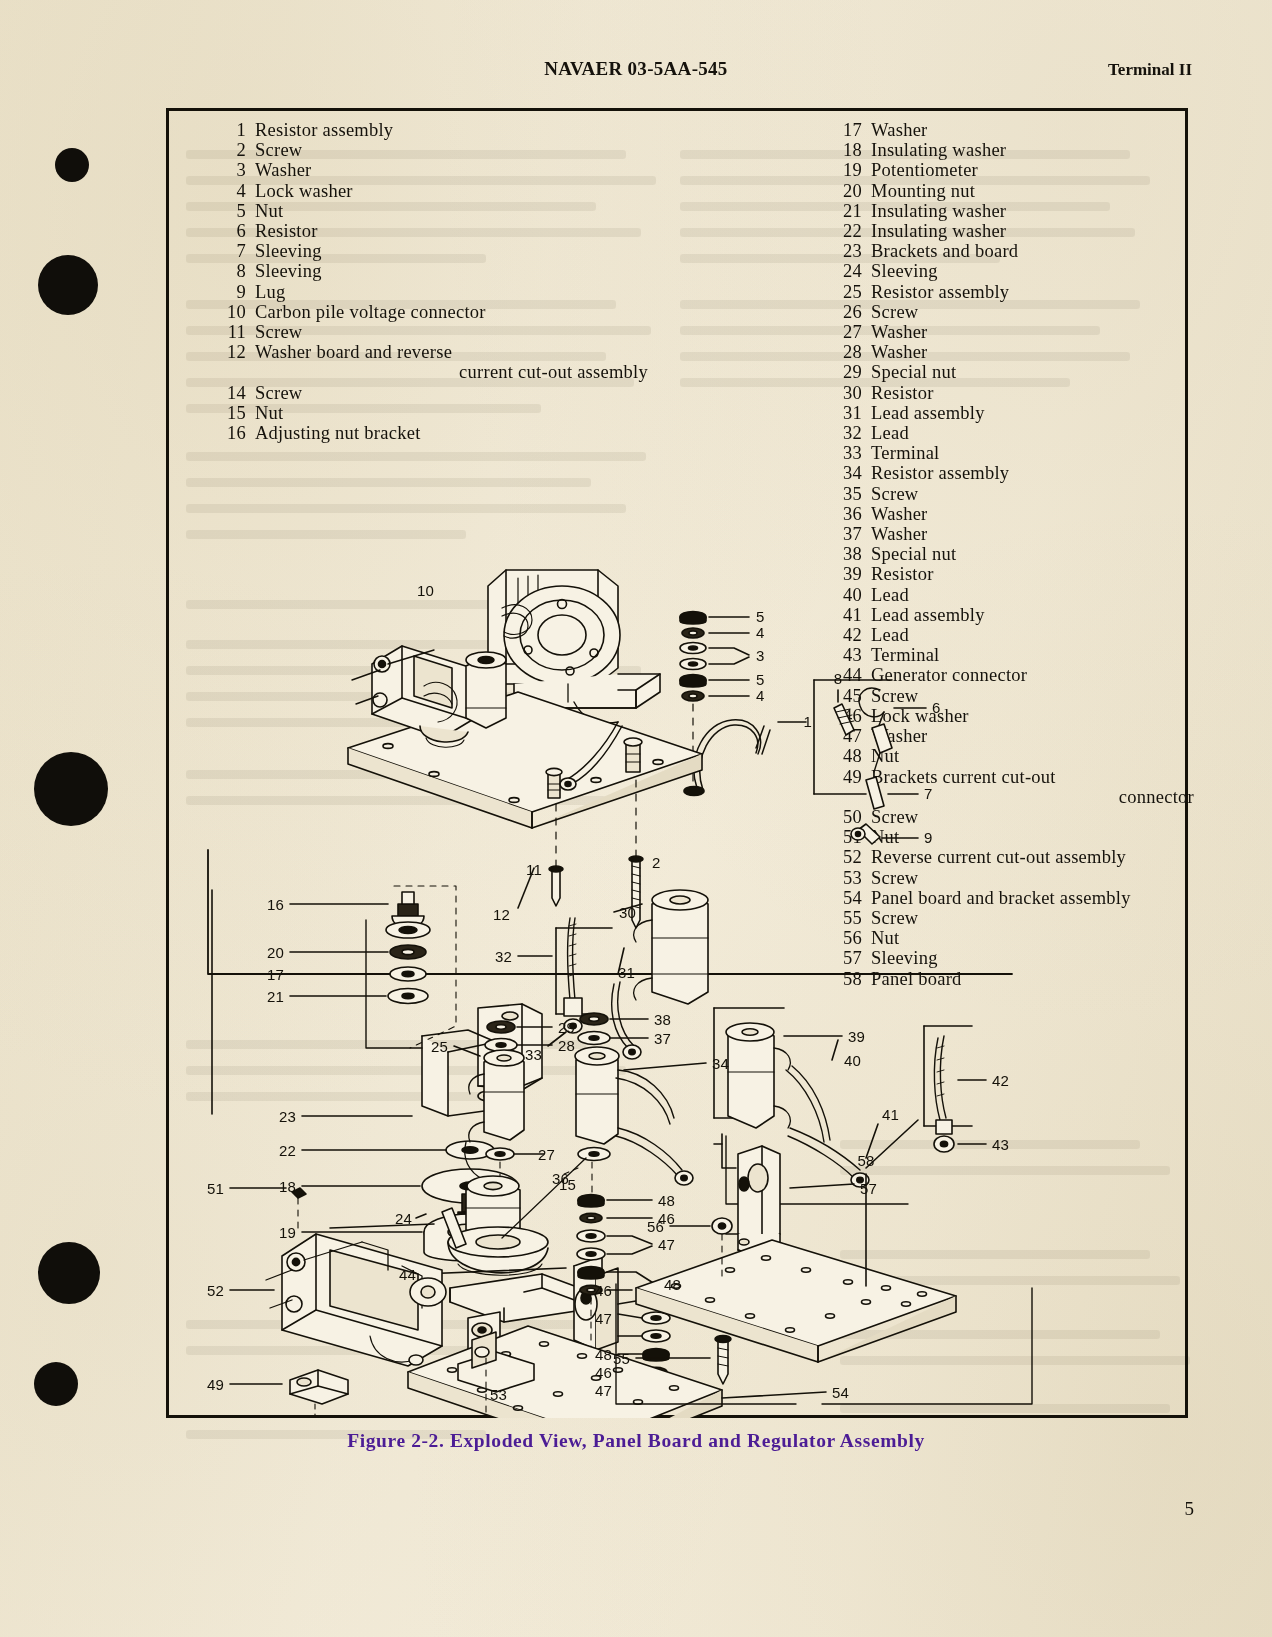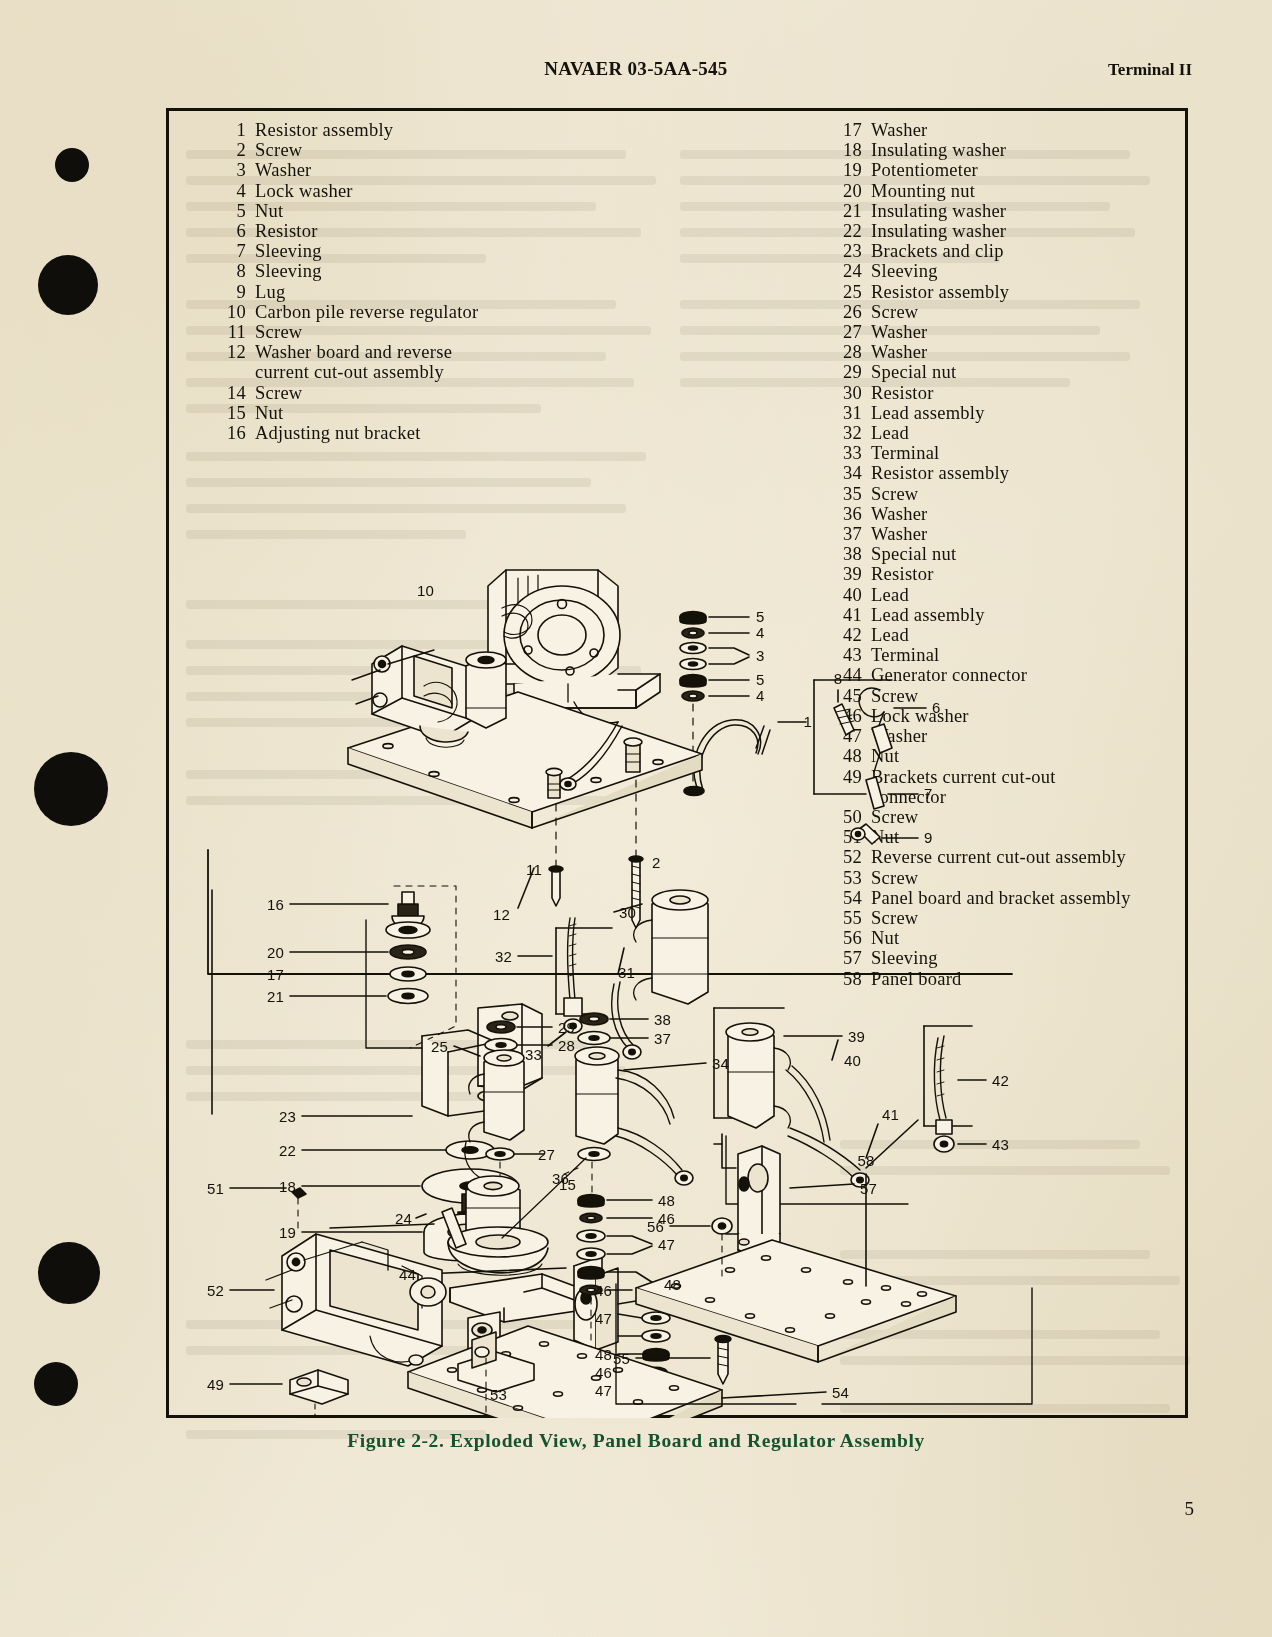--- a/index.html
+++ b/index.html
@@ -112,33 +112,34 @@
     letter-spacing: 0.2px;
   }
   .legend-label {
     letter-spacing: 0.25px;
   }
   .legend-cont {
     display: block;
     margin-left: 37px;
     letter-spacing: 0.25px;
     white-space: nowrap;
+    text-align: right;
   }
   
   #caption {
     position: absolute;
     left: 0;
     top: 1430px;
     width: 1272px;
     text-align: center;
     font-family: "Liberation Serif", serif;
     font-weight: bold;
     font-size: 19.5px;
     letter-spacing: 0.6px;
-    color: #14532d;
+    color: #4c1d95;
   }
   #folio {
     position: absolute;
     right: 78px;
     top: 1498px;
     font-family: "Liberation Serif", serif;
     font-size: 19px;
     color: #15120c;
   }
   
@@ -255,21 +256,21 @@
       <div class="legend-item">
         <span class="legend-num">8</span>
         <span class="legend-label">Sleeving</span>
       </div>
       <div class="legend-item">
         <span class="legend-num">9</span>
         <span class="legend-label">Lug</span>
       </div>
       <div class="legend-item">
         <span class="legend-num">10</span>
-        <span class="legend-label">Carbon pile reverse regulator</span>
+        <span class="legend-label">Carbon pile voltage connector</span>
       </div>
       <div class="legend-item">
         <span class="legend-num">11</span>
         <span class="legend-label">Screw</span>
       </div>
       <div class="legend-item">
         <span class="legend-num">12</span>
         <span class="legend-label">Washer board and reverse</span>
       </div>
       <div class="legend-cont">current cut-out assembly</div>
@@ -307,21 +308,21 @@
       <div class="legend-item">
         <span class="legend-num">21</span>
         <span class="legend-label">Insulating washer</span>
       </div>
       <div class="legend-item">
         <span class="legend-num">22</span>
         <span class="legend-label">Insulating washer</span>
       </div>
       <div class="legend-item">
         <span class="legend-num">23</span>
-        <span class="legend-label">Brackets and clip</span>
+        <span class="legend-label">Brackets and board</span>
       </div>
       <div class="legend-item">
         <span class="legend-num">24</span>
         <span class="legend-label">Sleeving</span>
       </div>
       <div class="legend-item">
         <span class="legend-num">25</span>
         <span class="legend-label">Resistor assembly</span>
       </div>
       <div class="legend-item">

